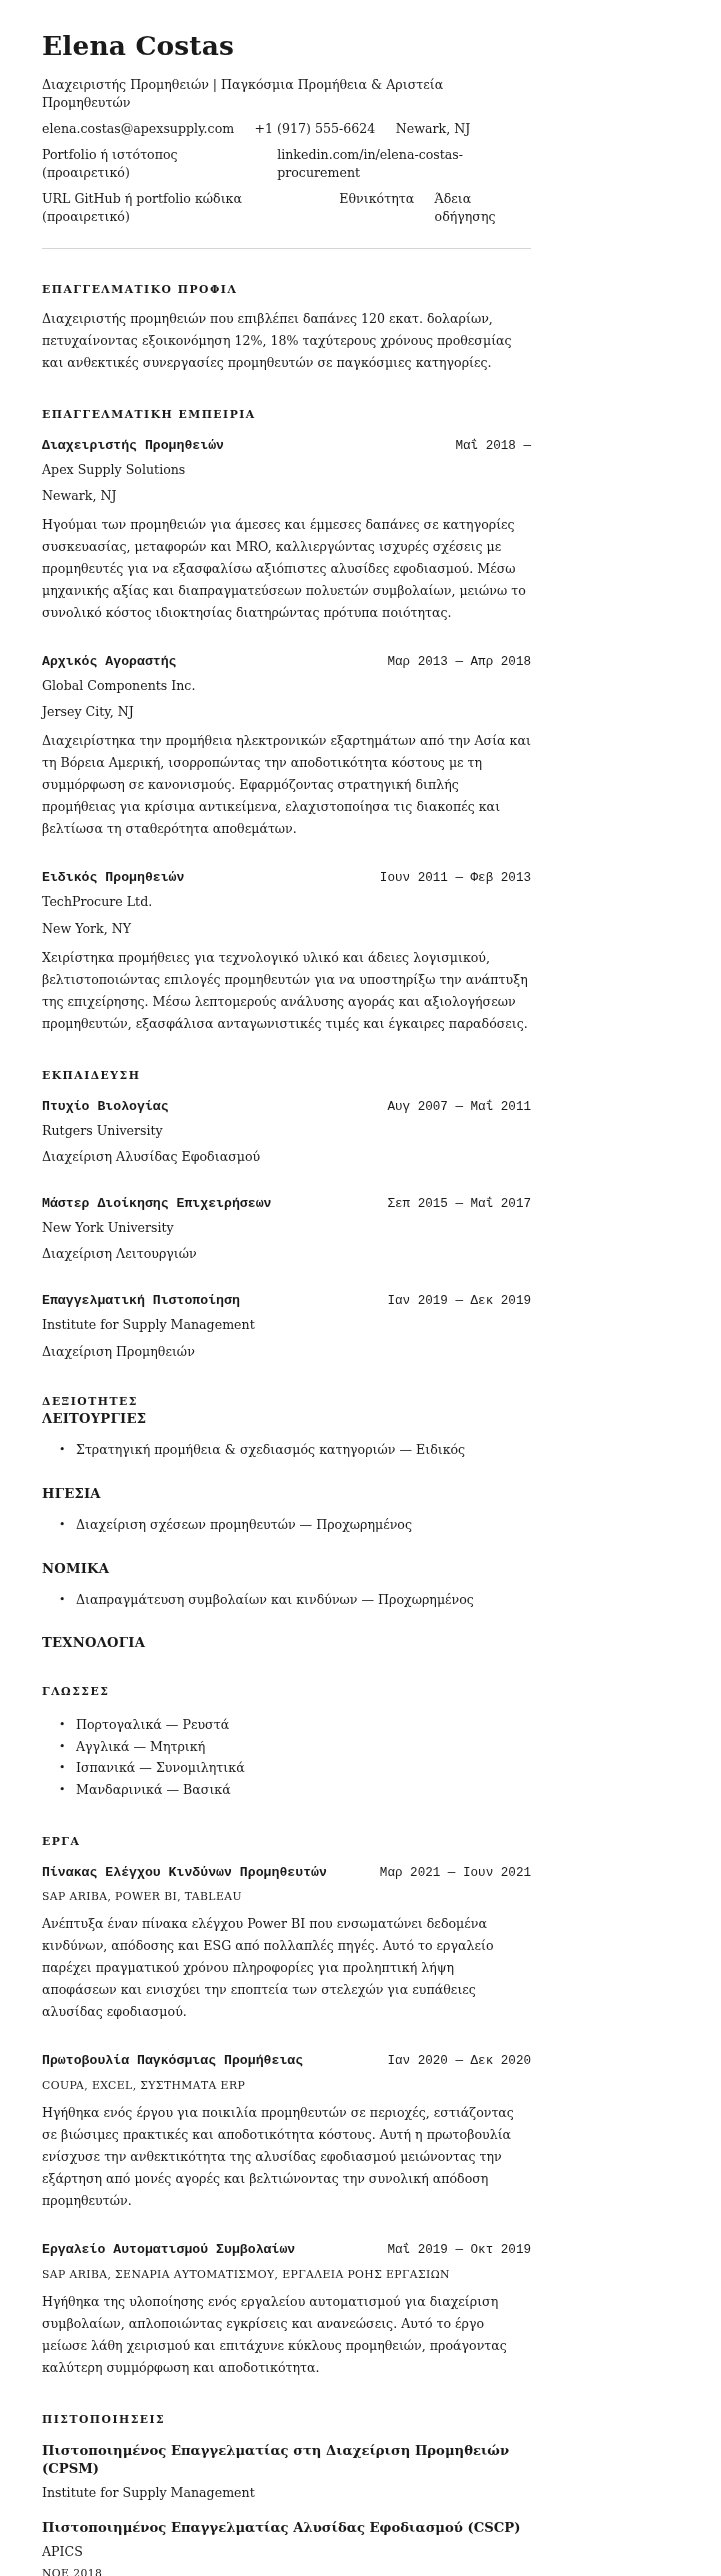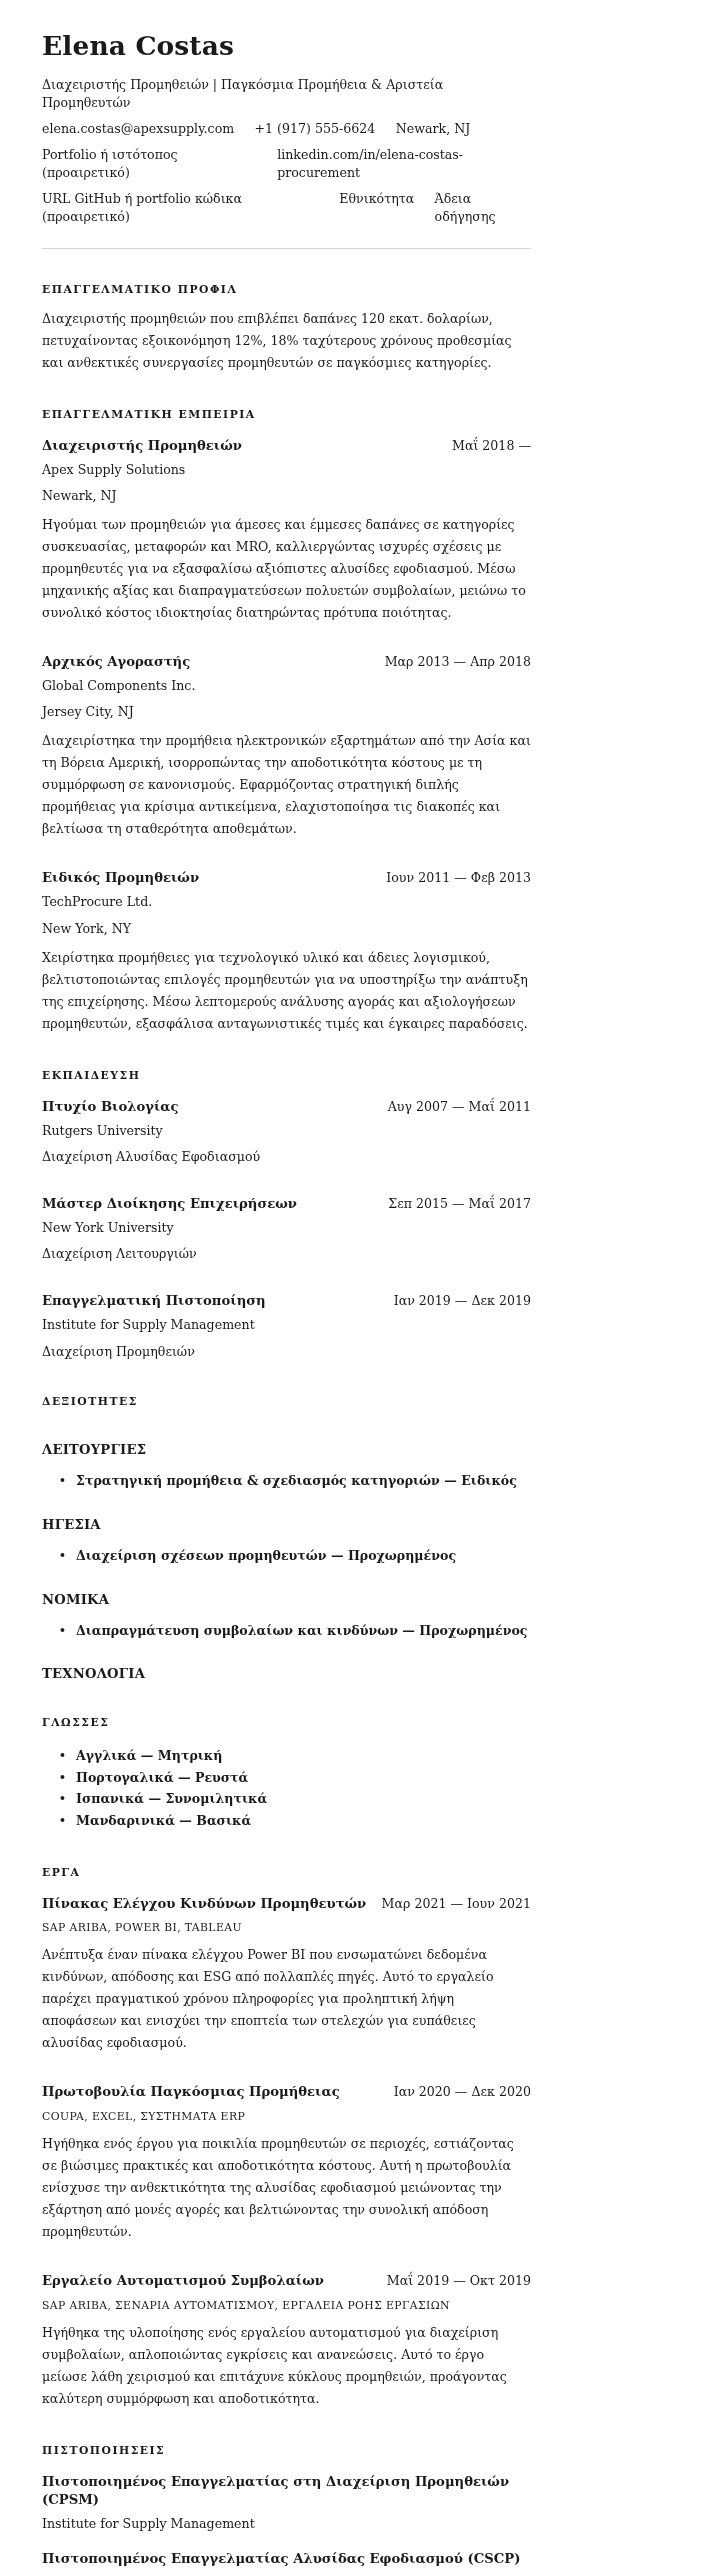--- a/index.html
+++ b/index.html
@@ -62,20 +62,21 @@
     margin-top: 10.8px;
   }
 
   
   .entry { margin-top: 14.4px; }
   .entry + .entry { margin-top: 29px; }
   .entry-head {
     display: flex;
     justify-content: space-between;
     align-items: baseline;
+    font-family: Liberation Mono, monospace;
   }
   .entry-title {
     font-size: 13.2px;
     font-weight: 700;
     line-height: 18px;
   }
   .entry-dates {
     font-size: 12.6px;
     line-height: 18px;
     white-space: nowrap;
@@ -109,27 +110,26 @@
   }
 
   
   .skill-cat-name {
     font-size: 13.2px;
     font-weight: 700;
     line-height: 17px;
     letter-spacing: 0.2px;
     margin-top: 24px;
   }
-  .skill-cat-name.first { margin-top: 32px; }
+  .skill-cat-name.first { margin-top: 1px; }
 
   ul.dotted {
     list-style: none;
     margin: 12px 0 0 0;
     padding: 0;
-    font-weight: bold;
   }
   ul.dotted li {
     position: relative;
     padding-left: 34px;
     font-size: 12.6px;
     line-height: 21.7px;
   }
   ul.dotted li::before {
     content: "\2022";
     position: absolute;
@@ -259,22 +259,22 @@
     </div>
 
     <div>
       <div class="skill-cat-name">ΤΕΧΝΟΛΟΓΙΑ</div>
     </div>
   </section>
 
   <section>
     <div class="section-heading">ΓΛΩΣΣΕΣ</div>
     <ul class="dotted" style="margin-top:14.4px;">
+      <li>Πορτογαλικά — Ρευστά</li>
       <li>Αγγλικά — Μητρική</li>
-      <li>Πορτογαλικά — Ρευστά</li>
       <li>Ισπανικά — Συνομιλητικά</li>
       <li>Μανδαρινικά — Βασικά</li>
     </ul>
   </section>
 
   <section>
     <div class="section-heading">ΕΡΓΑ</div>
 
     <div class="entry">
       <div class="entry-head">

